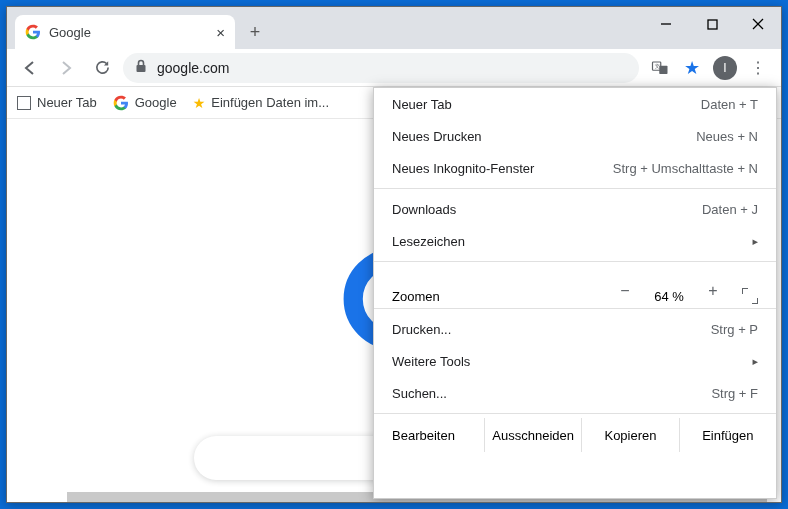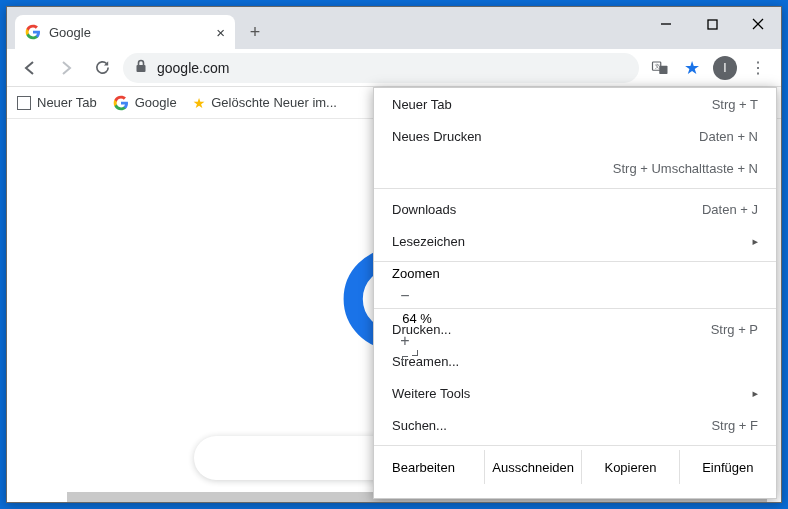--- a/index.html
+++ b/index.html
@@ -214,25 +214,24 @@
     margin-left: auto;
     color: #5f6368;
   }
   .menu-sep {
     height: 1px;
     background: #e0e0e0;
     margin: 4px 0;
   }
   .zoom-row {
     display: flex;
-    align-items: flex-start;
+    align-items: flex-end;
     height: 38px;
     padding: 0 18px;
     gap: 6px;
-    flex-direction: column;
   }
   .zoom-row .lbl { flex: 1; }
   .zoom-btn {
     width: 26px; height: 26px;
     display: flex; align-items:center; justify-content:center;
     font-size: 16px; color:#5f6368; cursor:pointer;
   }
   .zoom-val { width: 50px; text-align:center; }
   .fs-icon {
     width: 16px; height: 16px;
@@ -356,46 +355,47 @@
           <path fill="#4285F4" d="M45 24.5c0-1.6-.1-3-.4-4.5H24v8.5h11.8c-.5 2.8-2 5.2-4.4 6.8v5.6h7.1C42.6 37 45 31.3 45 24.5z"></path>
           <path fill="#34A853" d="M24 46c6 0 11-2 14.6-5.3l-7.1-5.6c-2 1.4-4.6 2.2-7.5 2.2-5.8 0-10.7-3.9-12.4-9.2H4.3v5.8C8 41.7 15.4 46 24 46z"></path>
           <path fill="#FBBC05" d="M11.6 28.1c-.4-1.3-.7-2.7-.7-4.1s.2-2.8.7-4.1v-5.8H4.3C2.8 17.3 2 20.6 2 24s.8 6.7 2.3 9.9l7.3-5.8z"></path>
           <path fill="#EA4335" d="M24 10.7c3.3 0 6.2 1.1 8.5 3.3l6.3-6.3C34.9 4 30 2 24 2 15.4 2 8 6.3 4.3 14.1l7.3 5.8C13.3 14.6 18.2 10.7 24 10.7z"></path>
         </svg>
       </span>
       <span>Google</span>
     </div>
     <div class="bkm">
       <span class="star-y">★</span>
-      <span>Gelöschte Neuer im...</span>
+      <span>Einfügen Daten im...</span>
     </div>
   </div>
 
   <div class="content">
     <div class="big-g">
       <svg width="120" height="120" viewBox="0 0 100 100">
         <circle cx="50" cy="50" r="34" fill="none" stroke="#1a73e8" stroke-width="16"></circle>
         <rect x="50" y="0" width="50" height="44" fill="#fff"></rect>
         <rect x="50" y="42" width="42" height="16" fill="#1a73e8"></rect>
       </svg>
     </div>
     <div class="searchpill"></div>
     <div class="scrollhint"></div>
   </div>
 
   <div class="menu">
     <div class="menu-row">
       <span>Neuer Tab</span>
-      <span class="sc">Strg + T</span>
+      <span class="sc">Daten + T</span>
     </div>
     <div class="menu-row">
       <span>Neues Drucken</span>
-      <span class="sc">Daten + N</span>
-    </div>
-    <div class="menu-row">
+      <span class="sc">Neues + N</span>
+    </div>
+    <div class="menu-row">
+      <span>Neues Inkognito-Fenster</span>
       <span class="sc">Strg + Umschalttaste + N</span>
     </div>
     <div class="menu-sep"></div>
     <div class="menu-row">
       <span>Downloads</span>
       <span class="sc">Daten + J</span>
     </div>
     <div class="menu-row submenu">
       <span>Lesezeichen</span>
     </div>
@@ -405,23 +405,20 @@
       <span class="zoom-btn">−</span>
       <span class="zoom-val">64 %</span>
       <span class="zoom-btn">+</span>
       <span class="fs-icon"></span>
     </div>
     <div class="menu-sep"></div>
     <div class="menu-row">
       <span>Drucken...</span>
       <span class="sc">Strg + P</span>
     </div>
-    <div class="menu-row">
-      <span>Streamen...</span>
-    </div>
     <div class="menu-row submenu">
       <span>Weitere Tools</span>
     </div>
     <div class="menu-row">
       <span>Suchen...</span>
       <span class="sc">Strg + F</span>
     </div>
     <div class="menu-sep"></div>
     <div class="edit-row">
       <div class="edit-cell">Bearbeiten</div>

